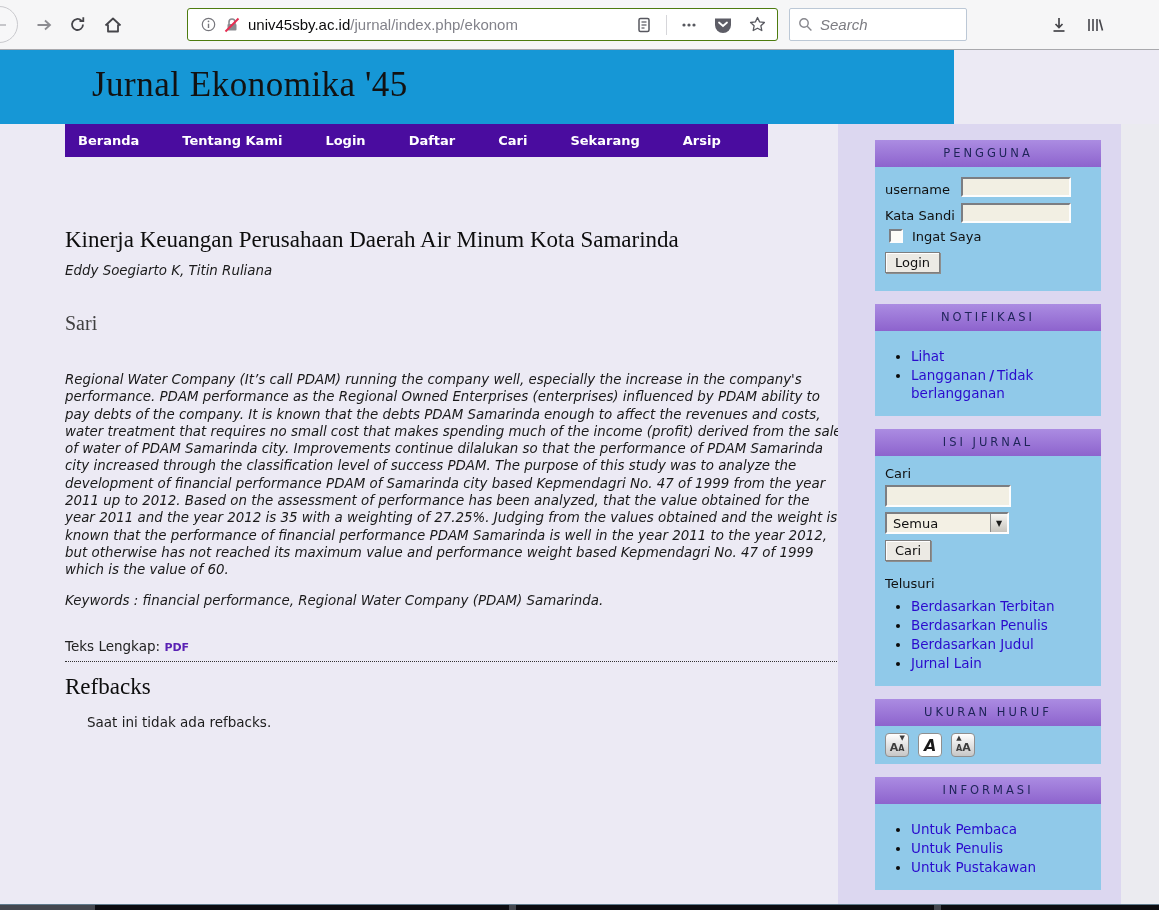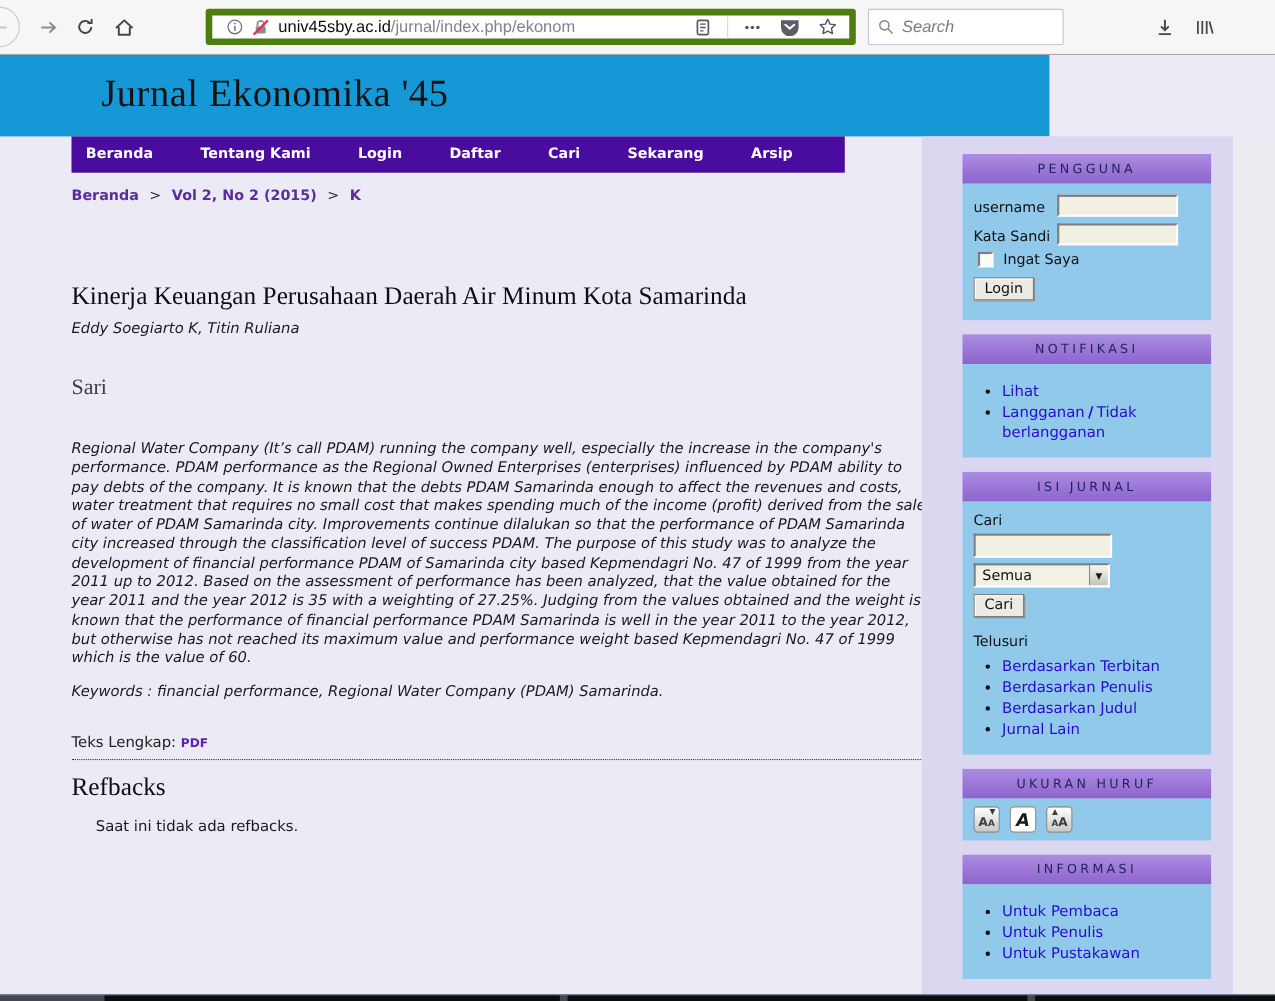--- a/index.html
+++ b/index.html
@@ -8,21 +8,21 @@
        background:#eceaf4;font-family:"DejaVu Sans",sans-serif;color:#1b1b1b}
 
   
   .chrome{position:absolute;top:0;left:0;width:1159px;height:50px;background:#f6f6f7;
           border-bottom:1px solid #a9a9ad;z-index:5}
   .back-circle{position:absolute;left:-19px;top:6px;width:37px;height:37px;border:1px solid #c9c9cd;
                border-radius:50%;background:#f7f7f8;display:flex;align-items:center;justify-content:center}
   .tb-btn{position:absolute;top:0;height:49px;width:34px;display:flex;align-items:center;justify-content:center;cursor:pointer}
   .fwd{left:27px}.reload{left:60px}.home{left:96px}
   .urlbar{position:absolute;left:187px;top:8px;width:591px;height:33px;background:#fff;
-          border:6px solid #4d7c0f;border-radius:3px;display:flex;align-items:center;padding:0 8px}
+          border:1px solid #4d7c0f;border-radius:3px;display:flex;align-items:center;padding:0 8px}
   .u-icon{display:flex;align-items:center;justify-content:center;width:24px;height:28px}
   .url-text{font-family:"Liberation Sans",sans-serif;font-size:15px;margin-left:4px;white-space:nowrap}
   .url-host{color:#0c0c0d}
   .url-path{color:#82828a}
   .u-right{margin-left:auto;display:flex;align-items:center;gap:10px}
   .u-divider{width:1px;height:20px;background:#d6d6da}
   .searchbar{position:absolute;left:789px;top:8px;width:178px;height:33px;background:#fff;
              border:1px solid #bcc8d6;border-radius:2px;display:flex;align-items:center;padding:0 8px;gap:7px}
   .searchbar input{border:none;outline:none;width:120px;font-family:"Liberation Sans",sans-serif;
                    font-size:15px;font-style:italic;color:#a16207;background:transparent}
@@ -214,27 +214,20 @@
   <a class="nav-item">Beranda</a>
   <a class="nav-item">Tentang Kami</a>
   <a class="nav-item">Login</a>
   <a class="nav-item">Daftar</a>
   <a class="nav-item">Cari</a>
   <a class="nav-item">Sekarang</a>
   <a class="nav-item">Arsip</a>
 </div>
 
 <div class="main">
-  <div class="breadcrumb">
-    <a>Beranda</a>
-    <span class="crumb-sep">&gt;</span>
-    <a>Vol 2, No 2 (2015)</a>
-    <span class="crumb-sep">&gt;</span>
-    <span class="crumb-cur">K</span>
-  </div>
 
   <h2 class="article-title">Kinerja Keuangan Perusahaan Daerah Air Minum Kota Samarinda</h2>
   <div class="authors">Eddy Soegiarto K, Titin Ruliana</div>
 
   <h3 class="sari">Sari</h3>
   <p class="abstract">Regional Water Company (It’s call PDAM) running the company well, especially the increase in the company's performance. PDAM performance as the Regional Owned Enterprises (enterprises) influenced by PDAM ability to pay debts of the company. It is known that the debts PDAM Samarinda enough to affect the revenues and costs, water treatment that requires no small cost that makes spending much of the income (profit) derived from the sale of water of PDAM Samarinda city. Improvements continue dilalukan so that the performance of PDAM Samarinda city increased through the classification level of success PDAM. The purpose of this study was to analyze the development of financial performance PDAM of Samarinda city based Kepmendagri No. 47 of 1999 from the year 2011 up to 2012. Based on the assessment of performance has been analyzed, that the value obtained for the year 2011 and the year 2012 is 35 with a weighting of 27.25%. Judging from the values obtained and the weight is known that the performance of financial performance PDAM Samarinda is well in the year 2011 to the year 2012, but otherwise has not reached its maximum value and performance weight based Kepmendagri No. 47 of 1999 which is the value of 60.</p>
   <p class="keywords">Keywords : financial performance, Regional Water Company (PDAM) Samarinda.</p>
 
   <div class="fulltext">
     <span>Teks Lengkap:</span>

